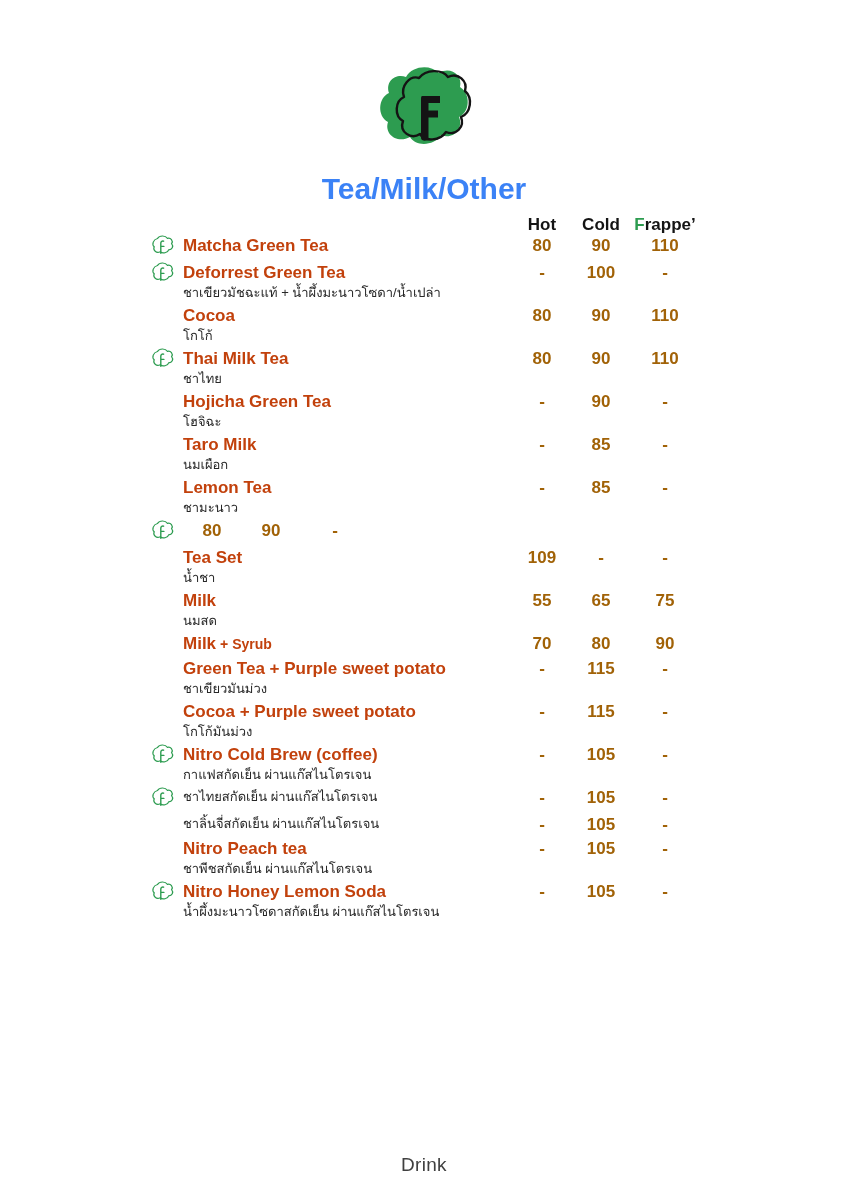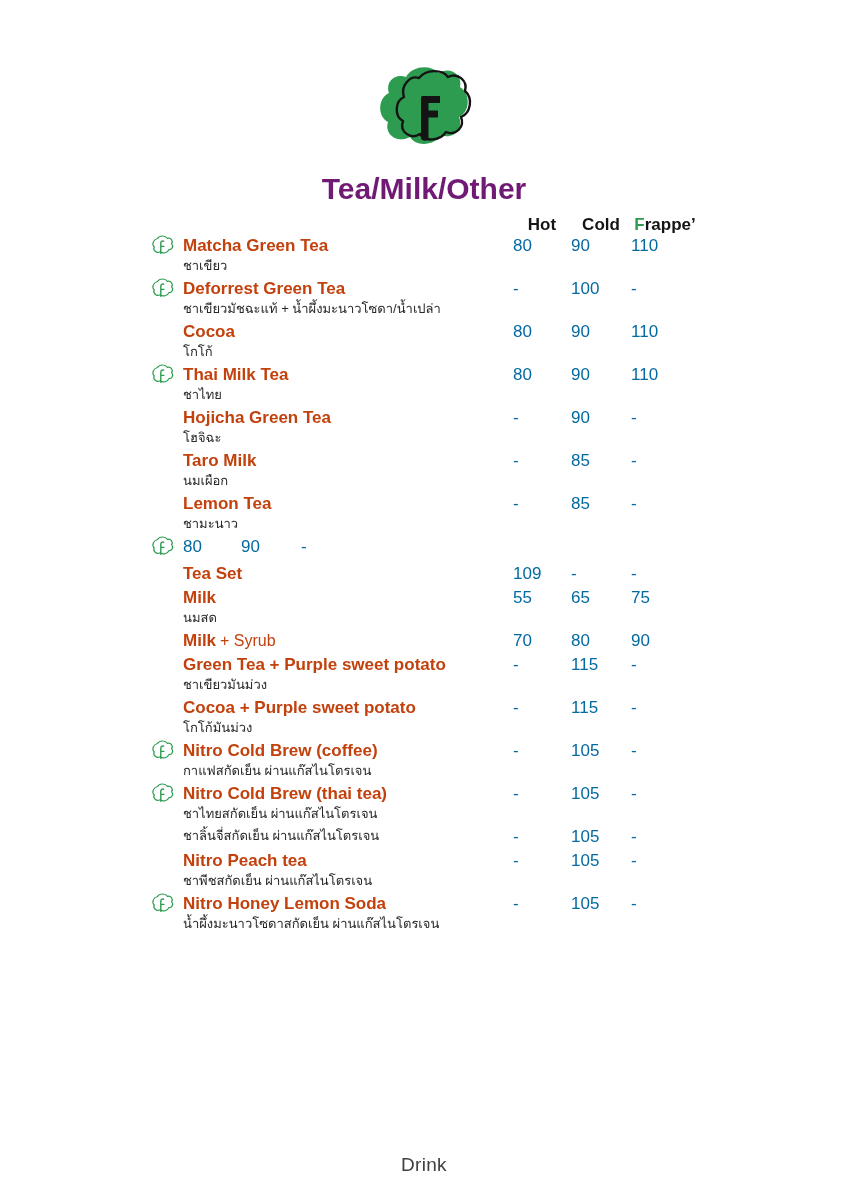--- a/index.html
+++ b/index.html
@@ -10,36 +10,36 @@
     color: #141414;
     overflow: hidden;
   }
   .page {
     width: 848px; height: 1200px;
     display: flex; flex-direction: column; align-items: center;
   }
   .logo { margin-top: 62px; height: 96px; }
   .section-title {
     text-align: center; font-size: 30px; font-weight: 600;
-    color: #701a75; margin: 14px 0 8px 0; line-height: 34px;
+    color: #3b82f6; margin: 14px 0 8px 0; line-height: 34px;
   }
   .menu { width: 550px; }
   .colhead { display: flex; }
   .colhead .spacer { flex: 1; }
   .colhead .col {
     font-size: 17px; font-weight: 700; text-align: center; line-height: 21px;
   }
   .row { display: flex; margin-bottom: 3px; }
   .icon-cell { width: 34px; flex: 0 0 34px; }
   .icon-cell svg { margin-top: -2px; display: block; }
   .name-cell { flex: 1; min-width: 0; }
   .name { font-size: 17px; font-weight: 700; line-height: 21px; color: #c2410c; white-space: nowrap; }
-  .name .suffix { font-size: 16px; font-weight: 400; margin-left: 4px; }
+  .name .suffix { font-size: 14px; font-weight: 700; margin-left: 4px; }
   .sub { font-size: 13px; font-weight: 400; line-height: 19px; color: #272727; white-space: nowrap; }
-  .price { font-size: 17px; font-weight: 400; line-height: 21px; color: #0369a1; }
+  .price { text-align: center; font-size: 17px; font-weight: 700; line-height: 21px; color: #a16207; }
   .w-hot { width: 58px; flex: 0 0 58px; }
   .w-cold { width: 60px; flex: 0 0 60px; }
   .w-frappe { width: 68px; flex: 0 0 68px; }
   .green { color: #2D9C50; }
   .nitro-title { margin-top: 18px; margin-bottom: 12px; font-size: 31px; }
   .footer {
     margin-top: auto; margin-bottom: 24px;
     font-size: 19px; color: #404040; letter-spacing: 0.3px;
   }
 </style>
@@ -66,21 +66,20 @@
       </div>
       <div class="row">
         <div class="icon-cell">
           <svg width="26" height="26" viewBox="0 0 26 26">
             <path d="M8.5,5.5 C10.5,2.2 16.5,2.2 18.3,5.3 C21.8,4.3 24.5,7.8 22.6,10.6 C24.8,13.2 23.2,16.8 19.7,16.8 C18.8,19.8 13.6,21 11.2,18.8 C7.4,20.6 3.6,17.4 5.2,13.8 C2.6,11.6 4.2,6.4 8.5,5.5 Z" fill="none" stroke="#2D9C50" stroke-width="1.2"></path>
             <path d="M11.8,10 C11.8,8.4 13.2,7.7 14.6,8.2 M11.8,10 L11.8,20.2 M11.8,13.4 L14.9,13.4" fill="none" stroke="#2D9C50" stroke-width="1.4" stroke-linecap="round"></path>
           </svg>
         </div>
         <div class="name-cell">
           <div class="name"><span>Matcha Green Tea</span></div>
-          <div class="sub">ชาเขียว</div>
         </div>
         <div class="price w-hot">80</div>
         <div class="price w-cold">90</div>
         <div class="price w-frappe">110</div>
       </div>
       <div class="row">
         <div class="icon-cell">
           <svg width="26" height="26" viewBox="0 0 26 26">
             <path d="M8.5,5.5 C10.5,2.2 16.5,2.2 18.3,5.3 C21.8,4.3 24.5,7.8 22.6,10.6 C24.8,13.2 23.2,16.8 19.7,16.8 C18.8,19.8 13.6,21 11.2,18.8 C7.4,20.6 3.6,17.4 5.2,13.8 C2.6,11.6 4.2,6.4 8.5,5.5 Z" fill="none" stroke="#2D9C50" stroke-width="1.2"></path>
             <path d="M11.8,10 C11.8,8.4 13.2,7.7 14.6,8.2 M11.8,10 L11.8,20.2 M11.8,13.4 L14.9,13.4" fill="none" stroke="#2D9C50" stroke-width="1.4" stroke-linecap="round"></path>
@@ -157,20 +156,21 @@
           </svg>
         </div>
         <div class="price w-hot">80</div>
         <div class="price w-cold">90</div>
         <div class="price w-frappe">-</div>
       </div>
       <div class="row">
         <div class="icon-cell"></div>
         <div class="name-cell">
           <div class="name"><span>Tea Set</span></div>
+          <div class="sub">น้ำชา</div>
         </div>
         <div class="price w-hot">109</div>
         <div class="price w-cold">-</div>
         <div class="price w-frappe">-</div>
       </div>
       <div class="row">
         <div class="icon-cell"></div>
         <div class="name-cell">
           <div class="name"><span>Milk</span></div>
           <div class="sub">นมสด</div>
@@ -224,21 +224,20 @@
         <div class="price w-frappe">-</div>
       </div>
       <div class="row">
         <div class="icon-cell">
           <svg width="26" height="26" viewBox="0 0 26 26">
             <path d="M8.5,5.5 C10.5,2.2 16.5,2.2 18.3,5.3 C21.8,4.3 24.5,7.8 22.6,10.6 C24.8,13.2 23.2,16.8 19.7,16.8 C18.8,19.8 13.6,21 11.2,18.8 C7.4,20.6 3.6,17.4 5.2,13.8 C2.6,11.6 4.2,6.4 8.5,5.5 Z" fill="none" stroke="#2D9C50" stroke-width="1.2"></path>
             <path d="M11.8,10 C11.8,8.4 13.2,7.7 14.6,8.2 M11.8,10 L11.8,20.2 M11.8,13.4 L14.9,13.4" fill="none" stroke="#2D9C50" stroke-width="1.4" stroke-linecap="round"></path>
           </svg>
         </div>
         <div class="name-cell">
-          <div class="name"><span>Nitro Cold Brew (thai tea)</span></div>
           <div class="sub">ชาไทยสกัดเย็น ผ่านแก๊สไนโตรเจน</div>
         </div>
         <div class="price w-hot">-</div>
         <div class="price w-cold">105</div>
         <div class="price w-frappe">-</div>
       </div>
       <div class="row">
         <div class="icon-cell"></div>
         <div class="name-cell">
           <div class="sub">ชาลิ้นจี่สกัดเย็น ผ่านแก๊สไนโตรเจน</div>

